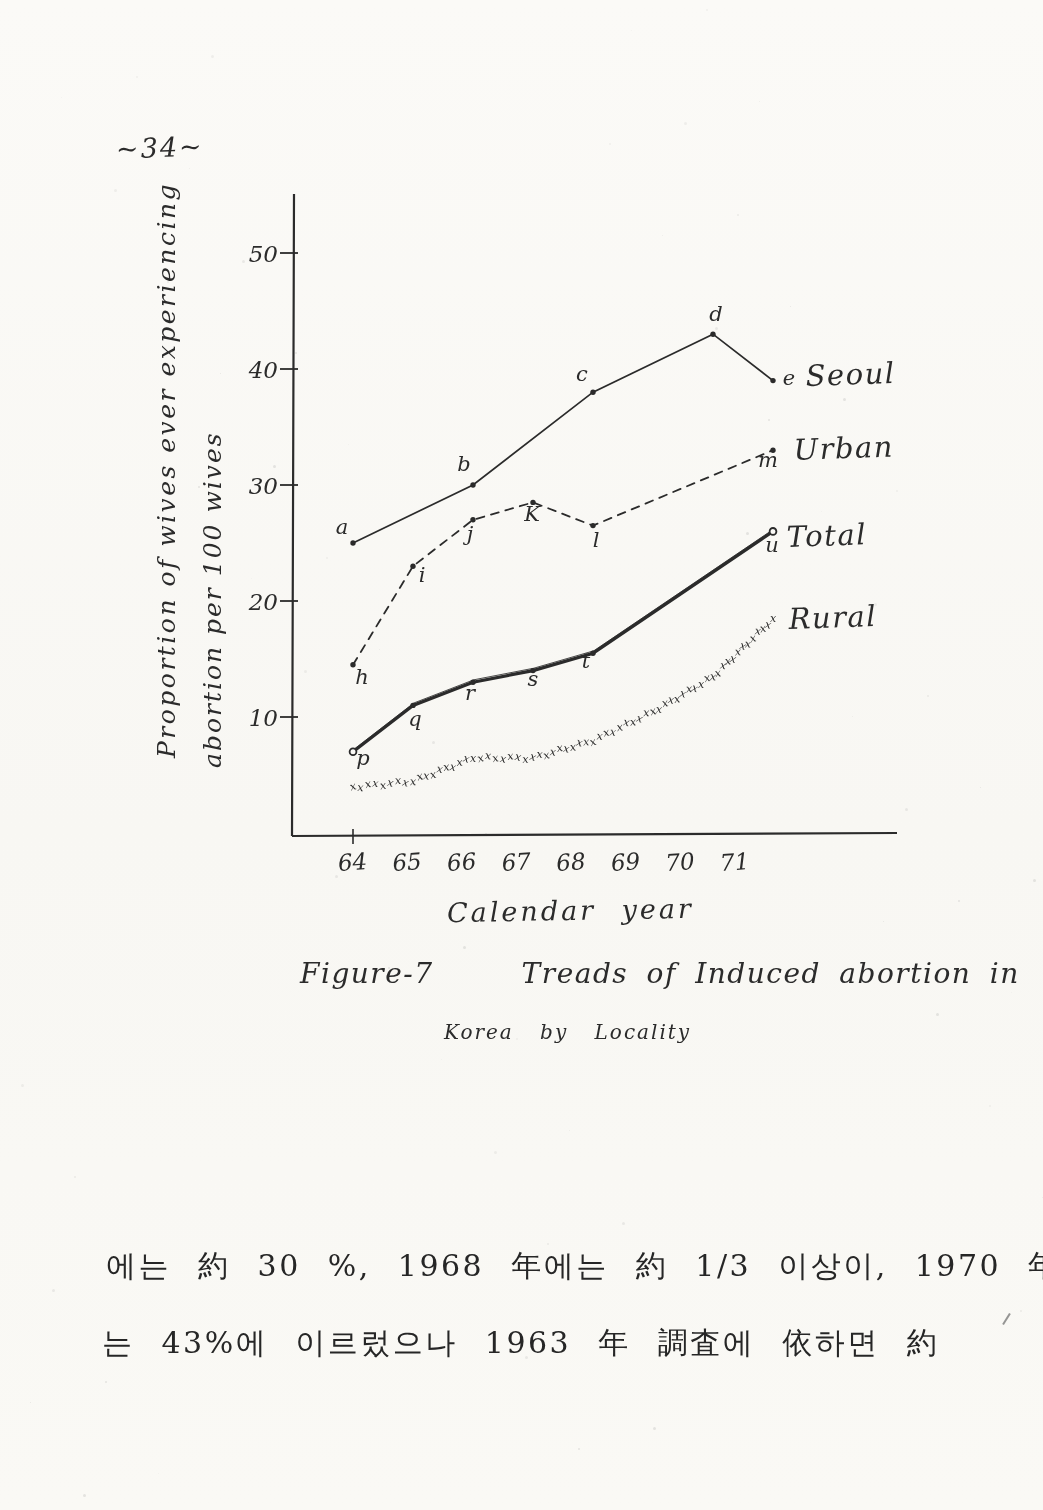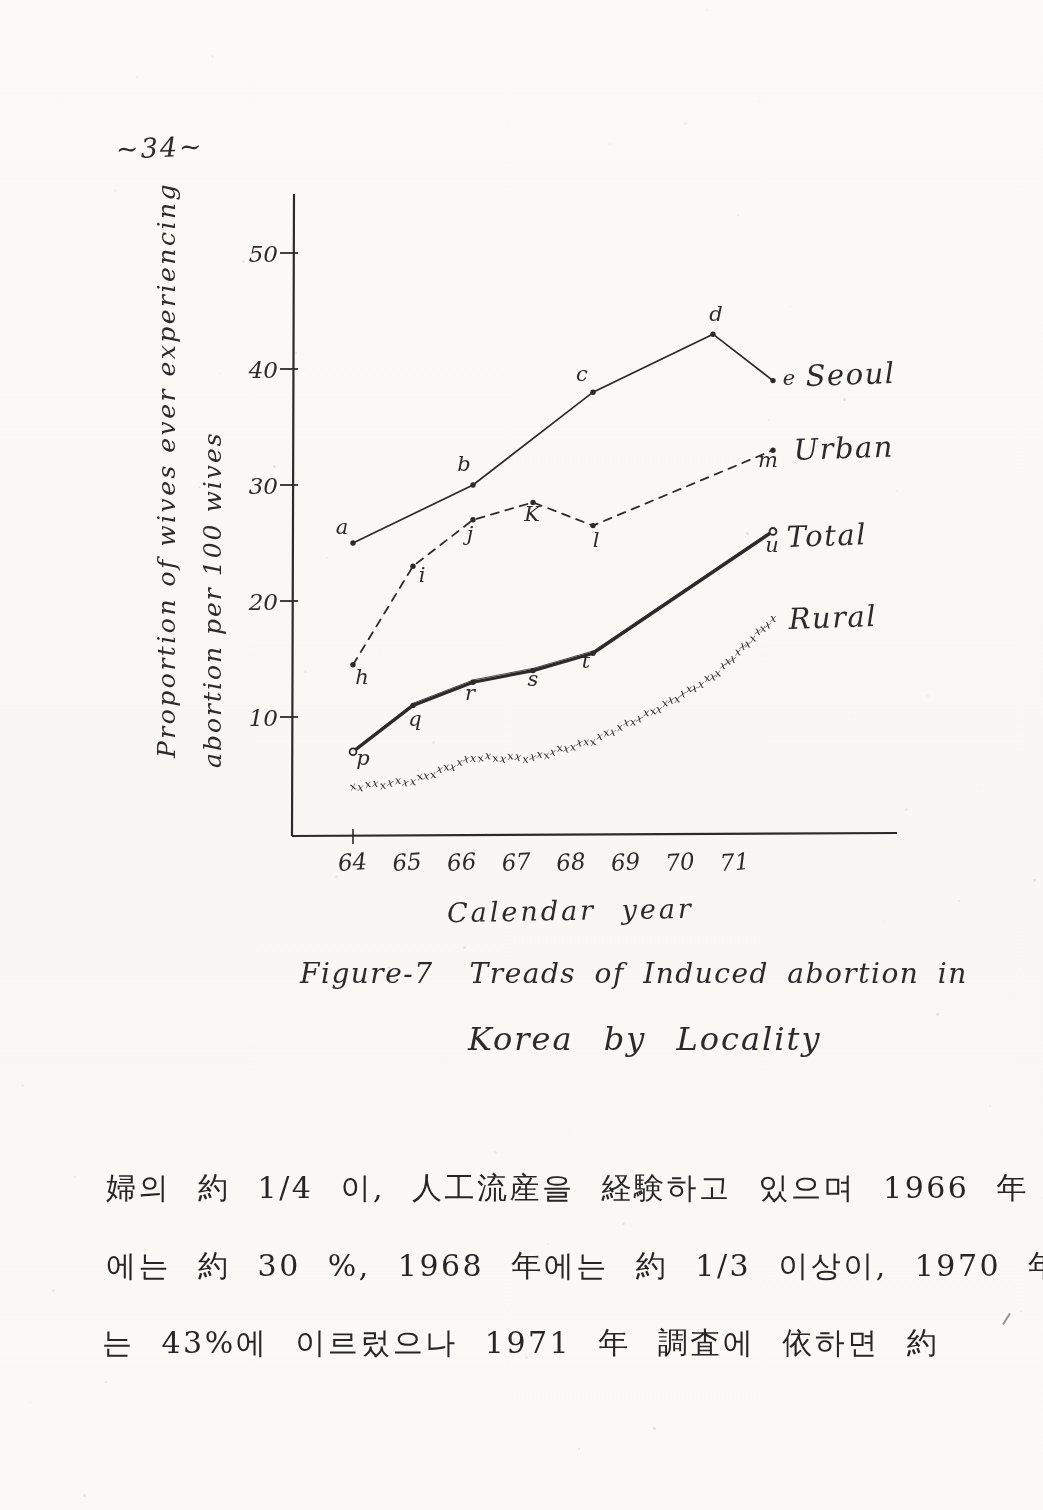--- a/index.html
+++ b/index.html
@@ -9,22 +9,22 @@
   .hw{font-family:"DejaVu Serif",serif;font-style:italic;color:#2b2b2b;}
   .abs{position:absolute;white-space:nowrap;}
   .pageno{left:116px;top:132px;font-size:27px;letter-spacing:2px;transform:rotate(-2deg);}
   .ylab1{left:152px;top:758px;font-size:25px;letter-spacing:2.5px;
          transform:rotate(-90deg);transform-origin:0 0;}
   .ylab2{left:198px;top:768px;font-size:25px;letter-spacing:2px;
          transform:rotate(-90deg);transform-origin:0 0;}
   .chart-svg{position:absolute;left:140px;top:180px;width:810px;height:700px;}
   .xtitle{left:447px;top:895px;font-size:27px;letter-spacing:3px;word-spacing:14px;transform:rotate(-1deg);}
   .cap1{left:300px;top:957px;font-size:28px;letter-spacing:1.5px;}
-  .cap1 .t2{margin-left:36px;word-spacing:8px;}
-  .cap2{left:468px;top:1020px;font-size:32px;letter-spacing:2px;word-spacing:18px;}
+  .cap1 .t2{margin-left:88px;word-spacing:8px;}
+  .cap2{left:444px;top:1020px;font-size:20px;letter-spacing:2px;word-spacing:18px;}
   .bodyline{font-family:"DejaVu Serif",serif;font-size:30px;letter-spacing:2.5px;
             word-spacing:15px;color:#262626;position:absolute;white-space:nowrap;}
   .bl1{left:127px;top:1090px;}
   .bl2{left:106px;top:1168px;}
   .bl3{left:106px;top:1246px;}
   .bl4{left:102px;top:1323px;}
   .mark{position:absolute;background:#444;opacity:.55;}
   svg text{font-family:"DejaVu Serif",serif;font-style:italic;fill:#2b2b2b;}
 </style>
 </head>
@@ -168,23 +168,22 @@
       <text x="649" y="449" font-size="29" letter-spacing="1.5" transform="rotate(-2 649 449)">Rural</text>
     </svg>
 
   <div class="abs hw xtitle">Calendar year</div>
 
   <div class="abs hw cap1">
     <span>Figure-7</span><span class="t2">Treads of Induced abortion in</span>
   </div>
   <div class="abs hw cap2">Korea by Locality</div>
 
-  <div class="bodyline bl2">婦의 約 1/4 이, 人工流産을 経験하고 있으며 1966 年</div>
   <div class="bodyline bl3">에는 約 30 %, 1968 年에는 約 1/3 이상이, 1970 年에</div>
-  <div class="bodyline bl4">는 43%에 이르렀으나 1971 年 調査에 依하면 約</div>
+  <div class="bodyline bl4">는 43%에 이르렀으나 1963 年 調査에 依하면 約</div>
 
   <div class="mark" style="left:1000px;top:1318px;width:13px;height:2px;transform:rotate(-58deg);"></div>
 <div style="position: absolute; left: 61px; top: 97px; width: 1px; height: 1px; background: rgb(85, 85, 85); border-radius: 50%; opacity: 0.05;"></div>
     <div style="position: absolute; left: 198px; top: 486px; width: 2px; height: 2px; background: rgb(85, 85, 85); border-radius: 50%; opacity: 0.12;"></div>
     <div style="position: absolute; left: 335px; top: 875px; width: 3px; height: 3px; background: rgb(85, 85, 85); border-radius: 50%; opacity: 0.1;"></div>
     <div style="position: absolute; left: 472px; top: 1264px; width: 1px; height: 1px; background: rgb(85, 85, 85); border-radius: 50%; opacity: 0.08;"></div>
     <div style="position: absolute; left: 609px; top: 143px; width: 2px; height: 2px; background: rgb(85, 85, 85); border-radius: 50%; opacity: 0.06;"></div>
     <div style="position: absolute; left: 746px; top: 532px; width: 3px; height: 3px; background: rgb(85, 85, 85); border-radius: 50%; opacity: 0.13;"></div>
     <div style="position: absolute; left: 883px; top: 921px; width: 1px; height: 1px; background: rgb(85, 85, 85); border-radius: 50%; opacity: 0.11;"></div>
     <div style="position: absolute; left: 1020px; top: 1310px; width: 2px; height: 2px; background: rgb(85, 85, 85); border-radius: 50%; opacity: 0.09;"></div>

